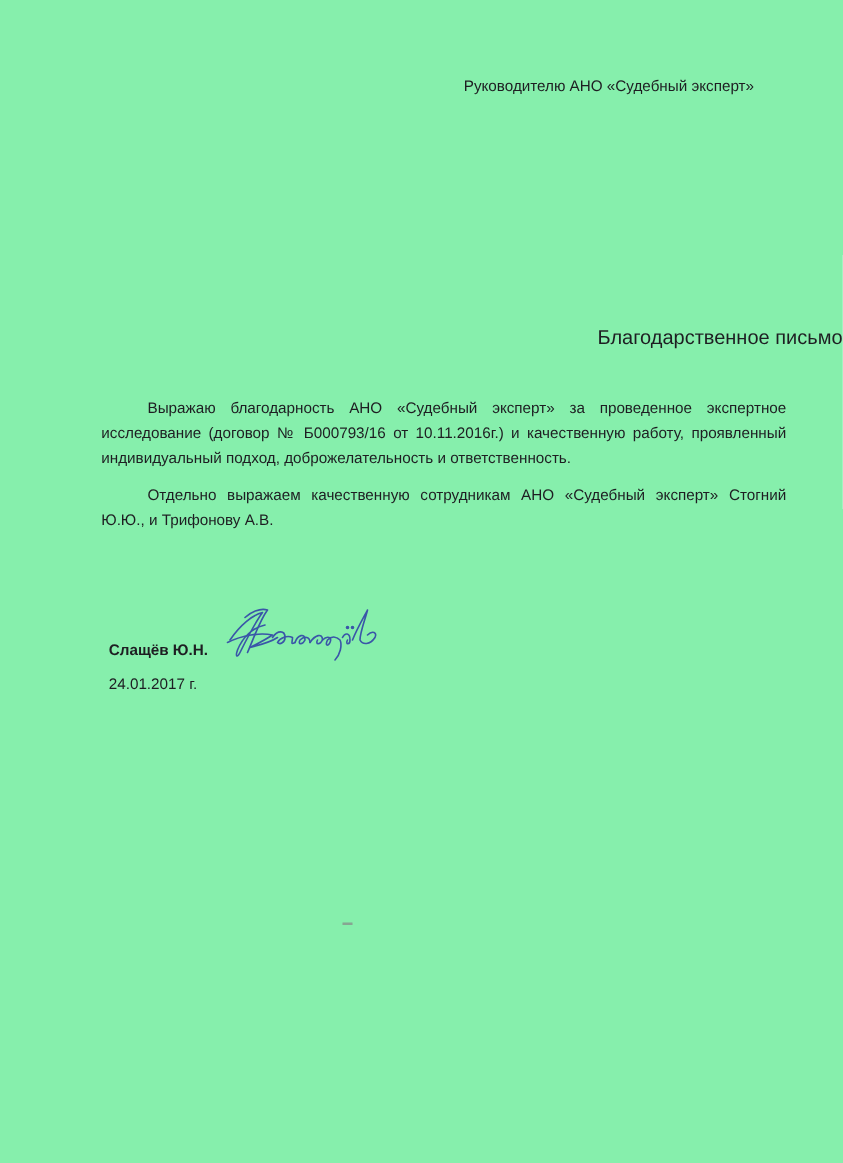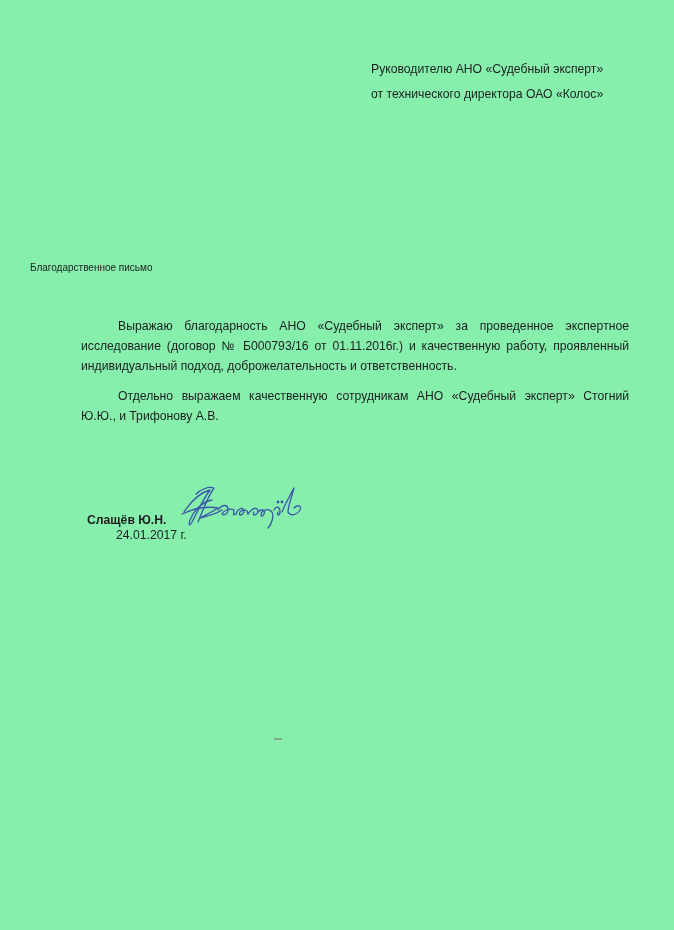--- a/index.html
+++ b/index.html
@@ -17,63 +17,62 @@
       background: #86efac;
       padding-left: 14px;
     }
     .addressee {
       position: absolute; left: 371px; top: 57px;
       line-height: 25px;
     }
     .addressee div { white-space: nowrap; }
     .title {
       position: absolute; left: 0; width: 674px; top: 262px;
-      text-align: left;
-      font-size: 10px;
+      text-align: right;
+      font-size: 16px;
       padding-left: 30px;
       box-sizing: border-box;
     }
     .body-text {
       position: absolute; left: 81px; top: 316px; width: 548px;
       line-height: 20px;
     }
     .para {
       text-align: justify;
       text-indent: 37px;
       margin: 0 0 10px 0;
     }
     .sign-name {
       position: absolute; left: 87px; top: 513px; font-weight: bold;
     }
     .sign-date {
-      position: absolute; left: 87px; top: 528px; margin-left: 29px;
+      position: absolute; left: 87px; top: 540px;
     }
     .signature {
       position: absolute; left: 178px; top: 482px; width: 135px; height: 48px;
     }
     .speck {
       position: absolute; left: 274px; top: 738px; width: 8px; height: 2px;
       background: #888;
       opacity: 0.7;
     }
   </style>
 </head>
 <body>
 
 <div class="page">
 
   <div class="addressee">
     <div>Руководителю АНО «Судебный эксперт»</div>
-    <div>от  технического директора ОАО  «Колос»</div>
   </div>
 
   <div class="title">Благодарственное письмо</div>
 
   <div class="body-text">
-    <p class="para">Выражаю благодарность АНО «Судебный эксперт» за проведенное экспертное исследование (договор №  Б000793/16 от 01.11.2016г.) и качественную работу, проявленный индивидуальный подход, доброжелательность и ответственность.</p>
+    <p class="para">Выражаю благодарность АНО «Судебный эксперт» за проведенное экспертное исследование (договор №  Б000793/16 от 10.11.2016г.) и качественную работу, проявленный индивидуальный подход, доброжелательность и ответственность.</p>
     <p class="para">Отдельно выражаем качественную сотрудникам АНО «Судебный эксперт» Стогний Ю.Ю., и Трифонову А.В.</p>
   </div>
 
   <div class="sign-name">Слащёв Ю.Н.</div>
 
   <svg class="signature" viewBox="0 0 135 48">
     <g fill="none" stroke="#3a56a8" stroke-width="1.3" stroke-linecap="round" stroke-linejoin="round">
       <path d="M6 30 C 14 18, 24 10, 32 8 C 26 16, 20 28, 14 40 C 12 44, 10 44, 12 38 C 16 28, 24 20, 34 18"></path>
       <path d="M18 12 C 22 8, 30 4, 36 6 C 30 14, 26 26, 20 40"></path>
       <path d="M4 32 C 16 26, 30 24, 40 26 C 34 30, 26 34, 22 36 C 30 34, 38 32, 44 28"></path>

